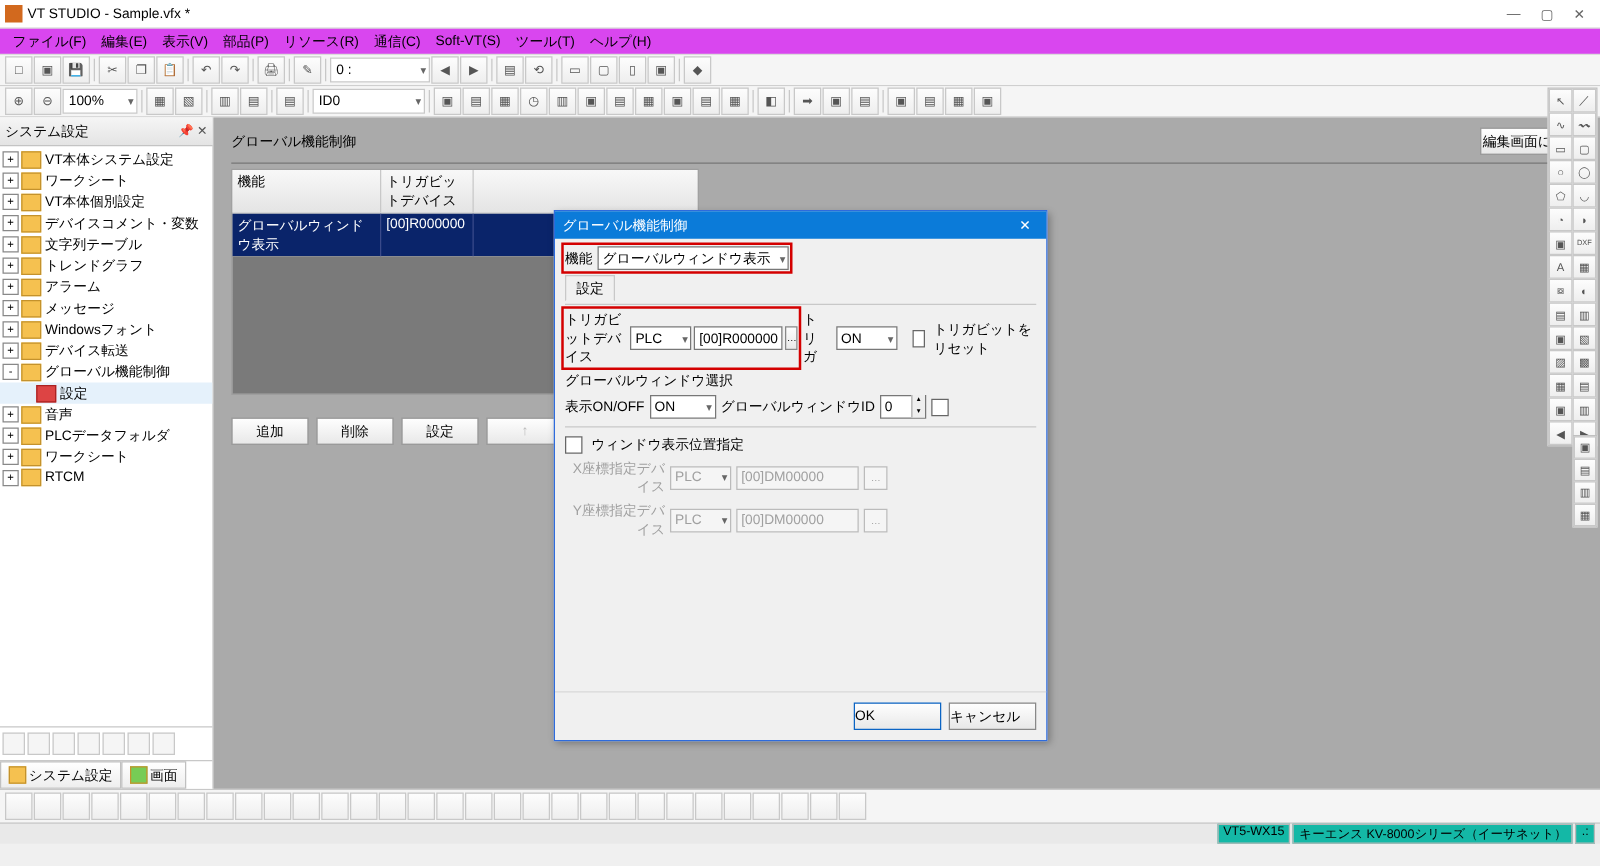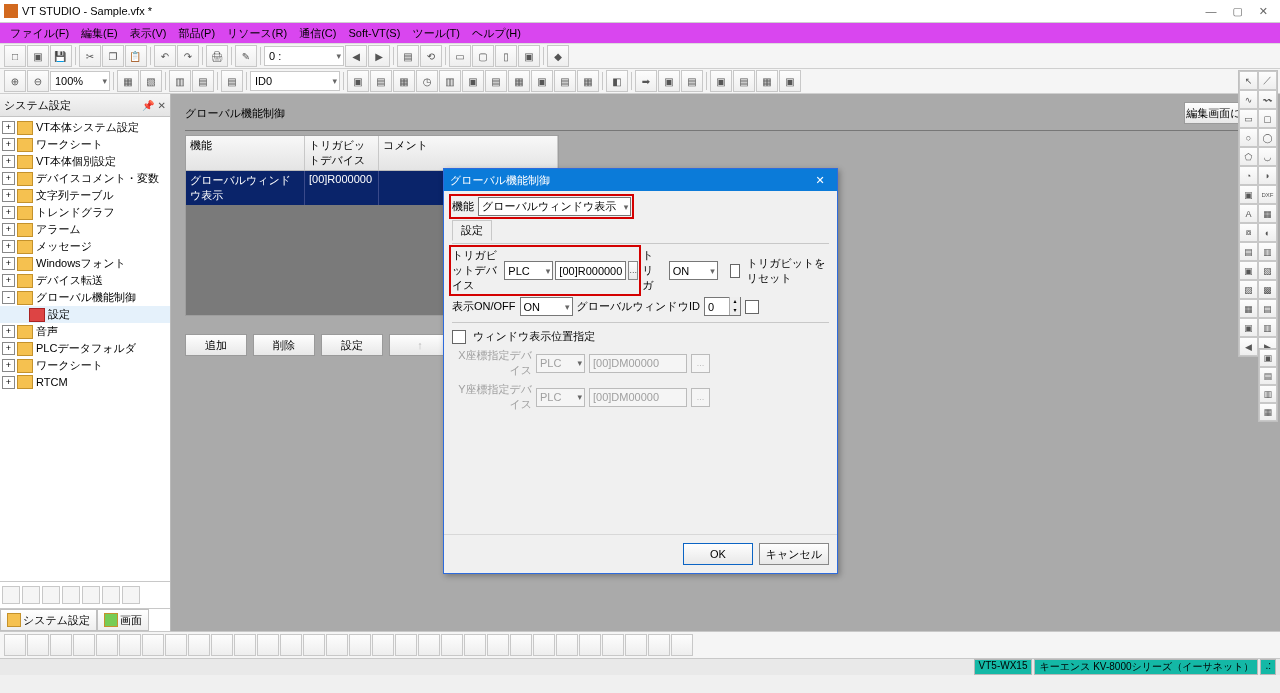--- a/index.html
+++ b/index.html
@@ -57,21 +57,21 @@
 .txt{height:17px;border:1px solid #777;background:#fff;padding:0 3px;display:flex;align-items:center}
 .sq{width:17px;height:17px;border:1px solid #888;background:linear-gradient(#fdfdfd,#e9e9e9);display:flex;align-items:center;justify-content:center;font-size:8px}
 .spin{height:17px;border:1px solid #777;background:#fff;padding:0 12px 0 3px;position:relative;display:flex;align-items:center;width:34px}
 .spin:after{content:"▴\A▾";white-space:pre;position:absolute;right:0;top:-1px;font-size:6px;line-height:9px;width:10px;text-align:center;background:#eee;border-left:1px solid #aaa}
 .cb{width:12px;height:12px;border:1px solid #666;background:#fff;margin-right:3px}
 .redbox{border:2px solid #d40000;padding:1px;margin:-3px}
 .sect{border-top:1px solid #c8c8c8;margin:6px 0;padding-top:6px}
 .gray{color:#a0a0a0}
 .gray .sel,.gray .txt,.gray .sq{background:#f5f5f5;color:#a0a0a0;border-color:#bbb}
 .dbtns{display:flex;justify-content:flex-end;gap:6px;padding:8px;border-top:1px solid #d8d8d8;margin-top:110px}
-.dbtns .b{width:68px;height:20px;border:1px solid #888;background:linear-gradient(#fefefe,#e8e8e8);display:flex;align-items:center;justify-content:center}
+.dbtns .b{width:68px;height:20px;border:1px solid #888;background:linear-gradient(#fefefe,#e8e8e8);display:flex;align-items:center;justify-content:flex-start}
 .dbtns .b.pri{border:1px solid #0b64c4}
 .toolpal{position:absolute;right:2px;top:70px;width:38px;background:#f5f5f5;border:1px solid #c0c0c0}
 .toolpal .r{display:flex}
 .toolpal .c{width:17px;height:17px;border:1px solid #c8c8c8;margin:0;background:linear-gradient(#fdfdfd,#eee);display:flex;align-items:center;justify-content:center;font-size:9px;color:#555}
 .minipal{position:absolute;right:2px;top:348px;width:18px;background:#f5f5f5;border:1px solid #c0c0c0}
 .minipal .c{width:16px;height:16px;border:1px solid #c8c8c8;background:linear-gradient(#fdfdfd,#eee);display:flex;align-items:center;justify-content:center;font-size:9px;color:#555}
 .bottombar{height:26px;background:#f5f5f5;border-top:1px solid #c8c8c8;display:flex;align-items:center;padding:0 4px}
 .bottombar .tbtn{width:20px;height:20px;border:1px solid #c8c8c8;background:linear-gradient(#fdfdfd,#eee);margin-right:1px}
 .status{height:16px;background:#e9e9e9;border-top:1px solid #c8c8c8;display:flex;align-items:center;padding:0 4px;font-size:10px}
 .status .r{margin-left:auto;display:flex;gap:2px}
@@ -287,21 +287,20 @@
       <span class="title">グローバル機能制御</span>
       <div class="back">
           <span>編集画面に戻る</span>
         </div>
     </div>
     <div class="underline"></div>
     <div class="grid" style="width:372px">
       <div class="ghead">
         <div class="c1">機能</div>
         <div class="c2">トリガビットデバイス</div>
-        <div class="c3">コメント</div>
       </div>
       <div class="grow">
         <div class="c1">グローバルウィンドウ表示</div>
         <div class="c2">[00]R000000</div>
         <div class="c3"></div>
       </div>
       <div class="gridbody"></div>
     </div>
     <div class="btnrow">
       <div class="b">
@@ -463,20 +462,23 @@
       </span>
       <span class="lbl">トリガ</span>
       <span class="sel" style="min-width:30px">
           <span>ON</span>
         </span>
       <span style="width:6px"></span>
       <span class="cb"></span>
       <span class="lbl">トリガビットをリセット</span>
     </div>
     <div class="hrow">
+        <span class="lbl">グローバルウィンドウ選択</span>
+      </div>
+    <div class="hrow">
       <span class="lbl">表示ON/OFF</span>
       <span class="sel" style="min-width:34px">
           <span>ON</span>
         </span>
       <span class="lbl">グローバルウィンドウID</span>
       <span class="spin" style="width:20px">
           <span>0</span>
         </span>
       <span class="cb"></span>
     </div>

